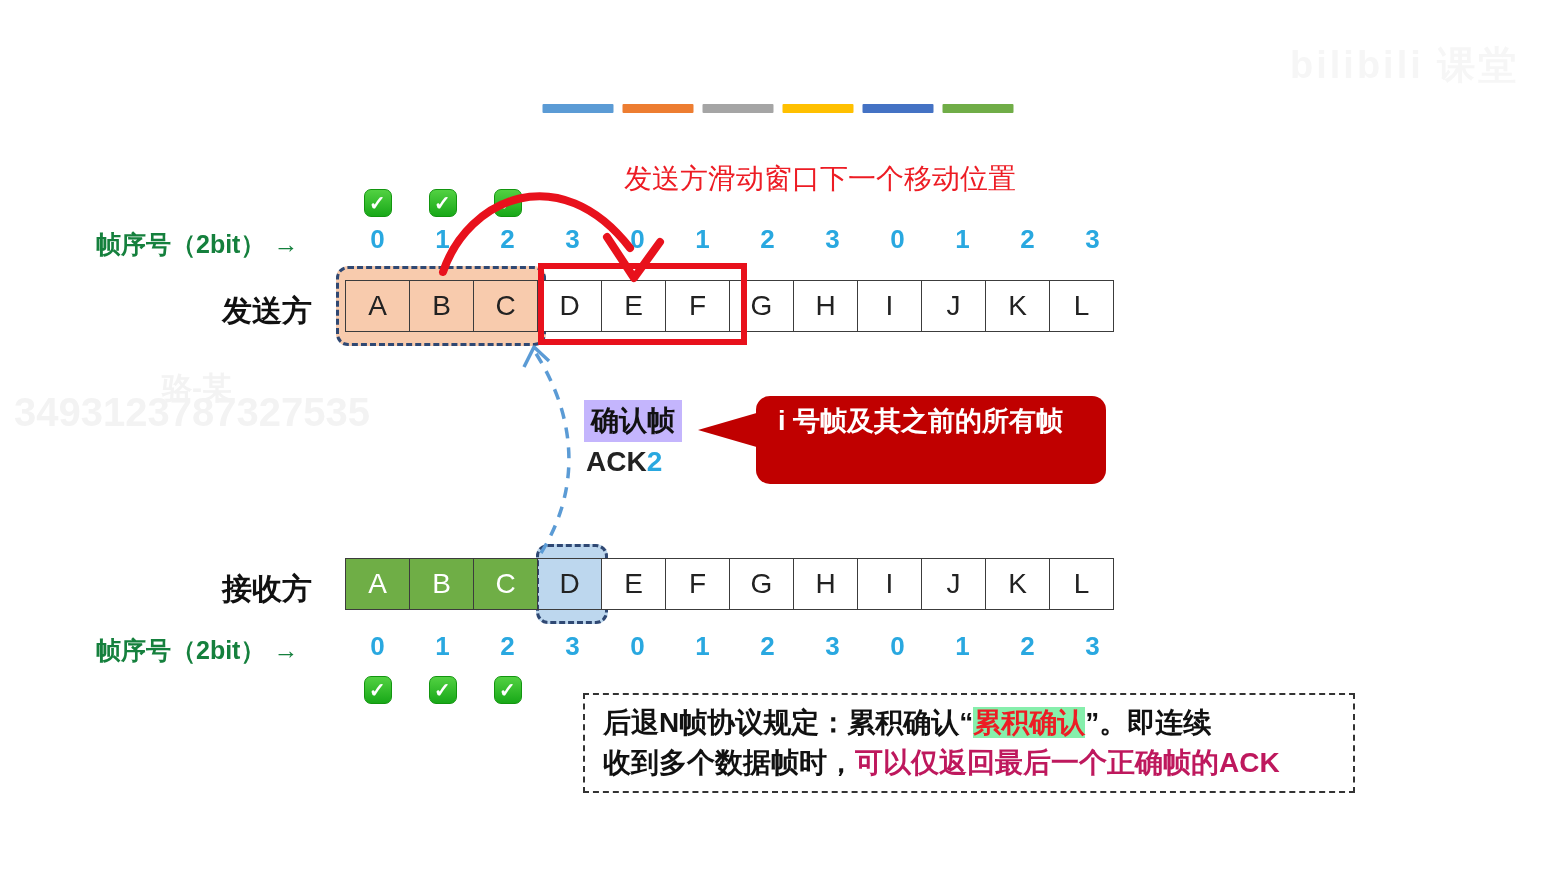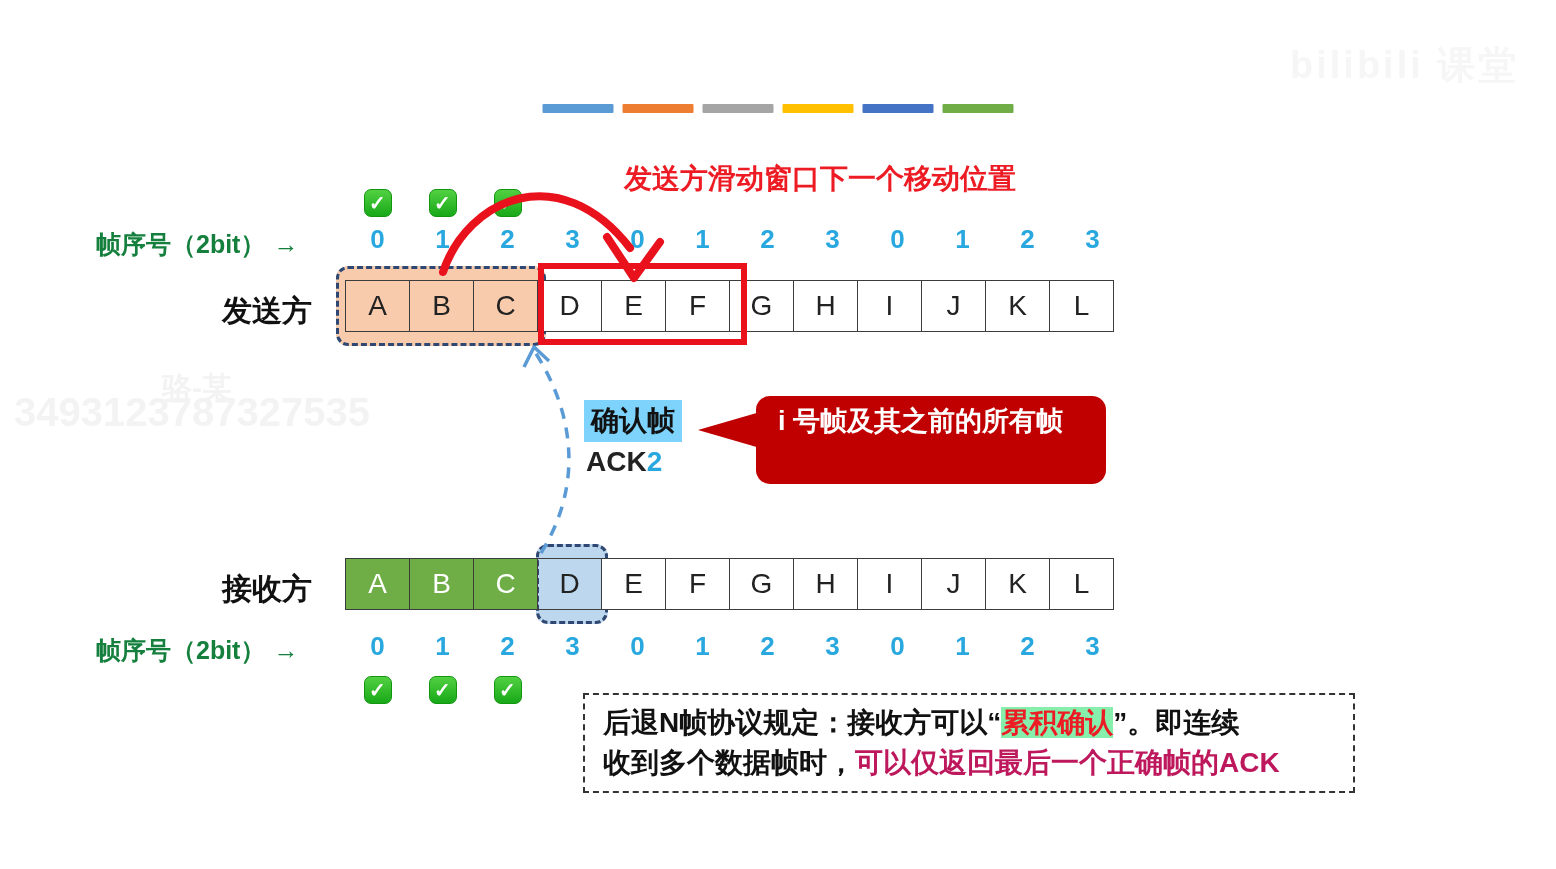--- a/index.html
+++ b/index.html
@@ -17,21 +17,21 @@
   .wm-l2 { left:14px;  top:390px; font-size:40px; }
 
   
   .title { left:0; top:30px; width:100%; text-align:center;
            font-size:42px; font-weight:700; color:#4A86C8; letter-spacing:3px; }
   .bars { left:50%; top:104px; transform:translateX(-50%); display:flex; gap:9px; }
   .bar { width:71px; height:9px; border-radius:1px; }
   .bar1{background:#5B9BD5}.bar2{background:#ED7D31}.bar3{background:#A5A5A5}
   .bar4{background:#FFC000}.bar5{background:#4472C4}.bar6{background:#70AD47}
 
-  .red-note { color:#ED1C24; font-weight:700; font-size:28px; text-align:center; }
+  .red-note { color:#ED1C24; font-weight:400; font-size:28px; text-align:center; }
   .note-top { left:520px; top:160px; width:600px; }
   .note-bottom { left:560px; top:800px; width:610px; }
 
   
   .seq-label { font-size:25px; color:#15803d; font-weight:600; white-space:nowrap; }
   .seq-arrow { margin-left:8px; font-weight:700; }
   .seq-row { display:flex; }
   .seq-row span { width:65px; text-align:center; font-size:26px; font-weight:600; color:#29A8E0; }
 
   .side-label { width:162px; text-align:right; font-size:30px; font-weight:600; color:#111; }
@@ -54,21 +54,21 @@
 
   
   .checks { display:flex; z-index:2; }
   .checks .slot { width:65px; display:flex; justify-content:center; }
   .check { width:28px; height:28px; border-radius:7px;
            background:linear-gradient(#52d142,#18a818); border:1px solid #12950f;
            color:#fff; font-size:20px; font-weight:700;
            display:flex; align-items:center; justify-content:center; }
 
   
-  .ack-label { left:584px; top:400px; background:#7dd3fc; color:#111;
+  .ack-label { left:584px; top:400px; background:#c4b5fd; color:#111;
                font-size:28px; font-weight:700; padding:2px 7px; z-index:6; }
   .ack-value { left:586px; top:446px; font-size:28px; font-weight:600; color:#222; z-index:6; }
   .ack-value .num { color:#29A8E0; }
 
   .callout { left:756px; top:396px; width:350px; height:88px; background:#C00000;
              border-radius:14px; color:#fff; font-size:27px; font-weight:600;
              padding:7px 0 0 22px; line-height:37px; z-index:6; }
   .callout-tip { left:698px; top:412px; width:0; height:0; z-index:6;
                  border-top:18px solid transparent; border-bottom:18px solid transparent;
                  border-right:62px solid #C00000; }
@@ -209,18 +209,18 @@
       </div>
     <div class="slot">
         <div class="check">✓</div>
       </div>
     <div class="slot">
         <div class="check">✓</div>
       </div>
   </div>
 
   <div class="abs rule-box">
-    <div><span>后退N帧协议规定：接收方可以“</span><span class="hl">累积确认</span><span>”。即连续</span></div>
+    <div><span>后退N帧协议规定：累积确认“</span><span class="hl">累积确认</span><span>”。即连续</span></div>
     <div><span>收到多个数据帧时，</span><span class="rule-red">可以仅返回最后一个正确帧的ACK</span></div>
   </div>
 
 
 </div>
 
 </body></html>

